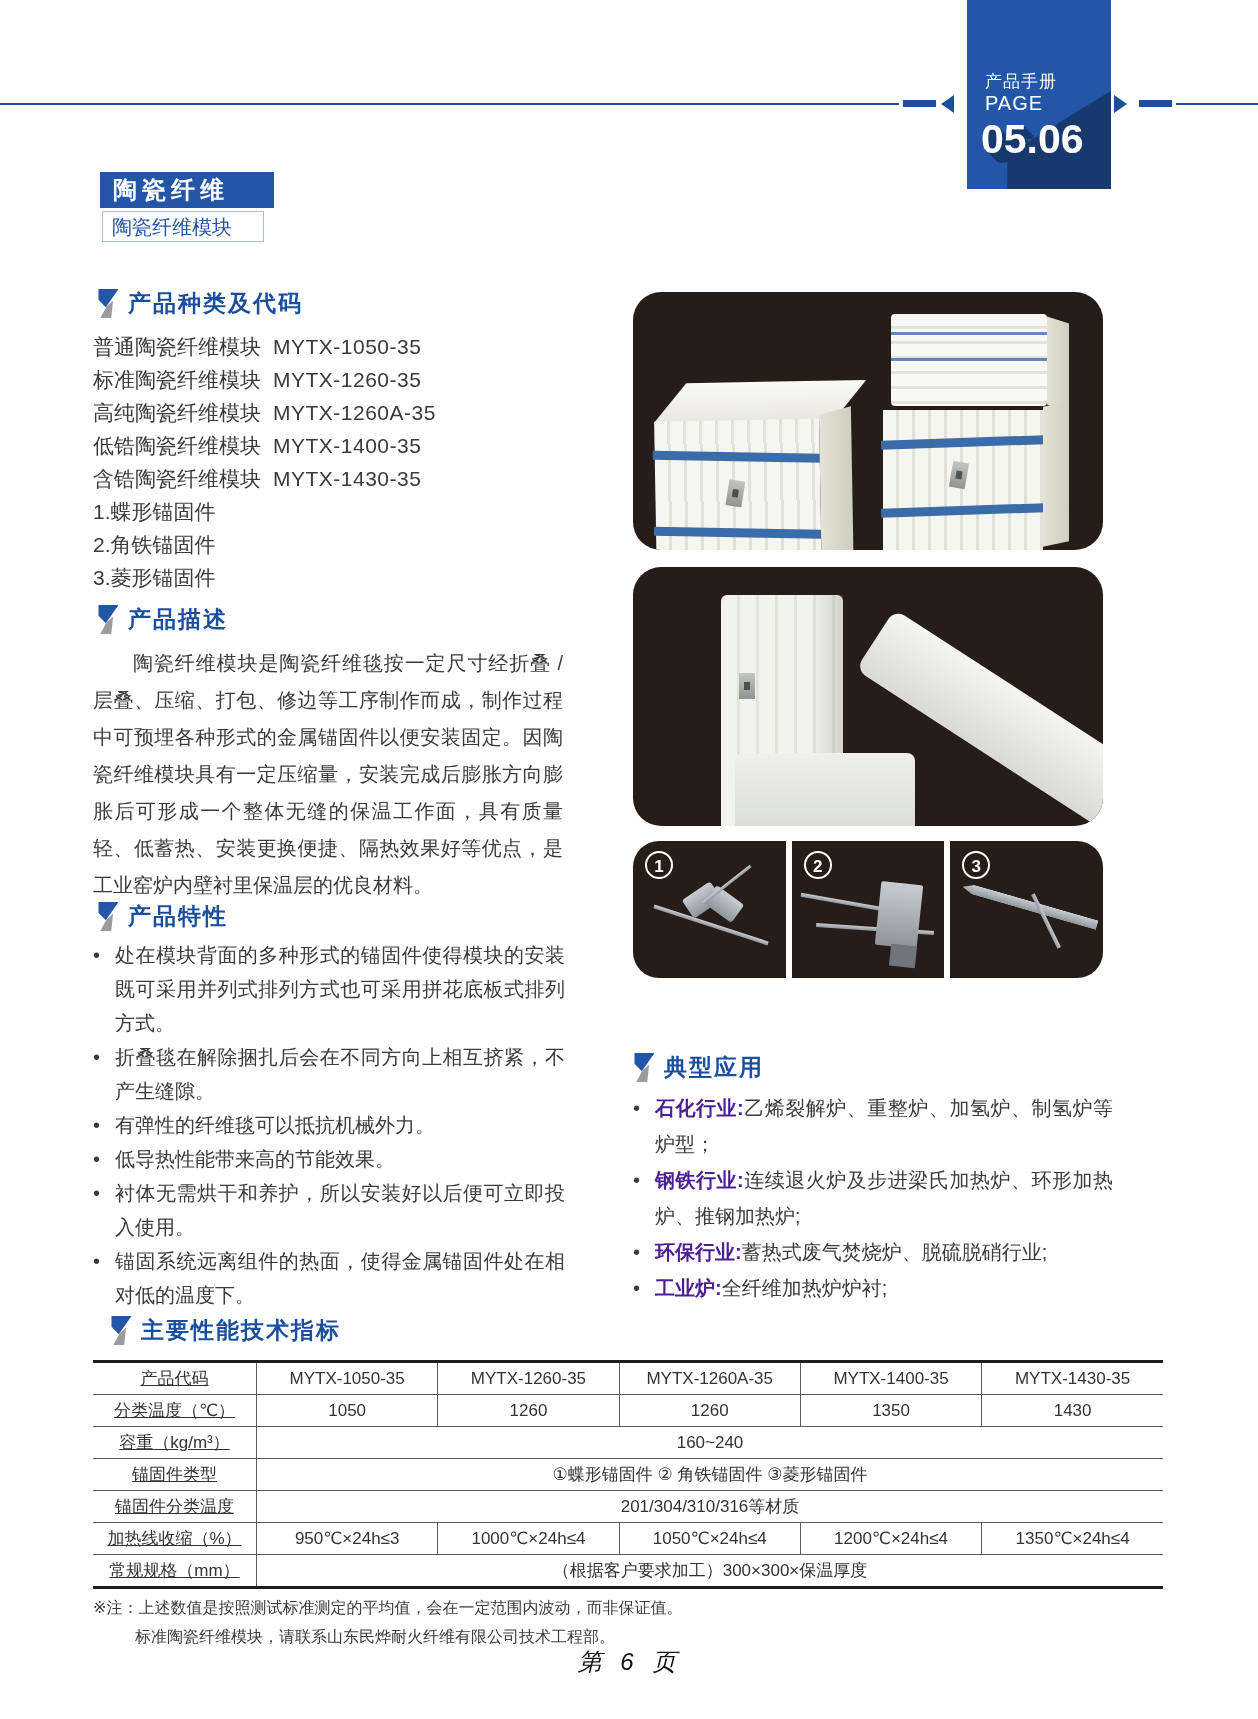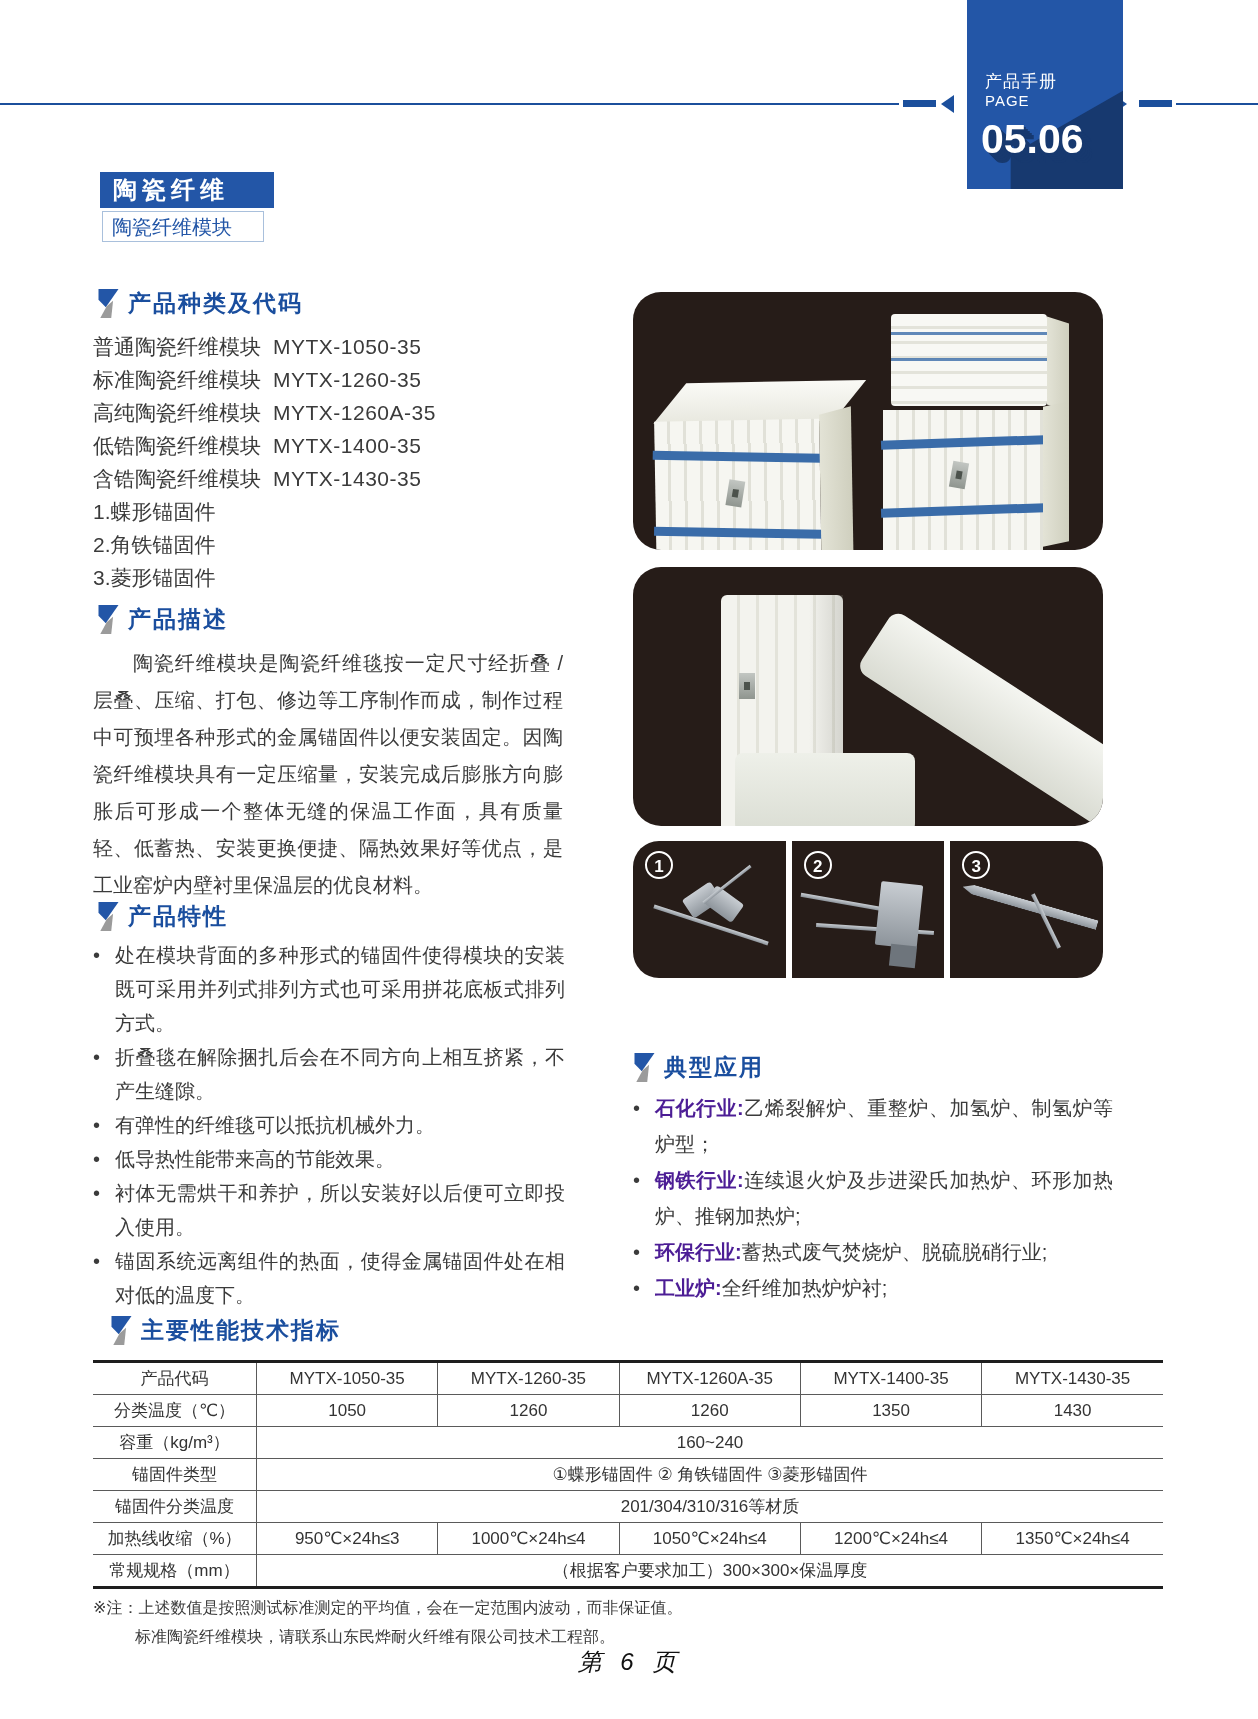--- a/index.html
+++ b/index.html
@@ -5,25 +5,25 @@
   html,body{margin:0;padding:0;background:#ffffff;}
   body{font-family:"Liberation Sans","DejaVu Sans",sans-serif;-webkit-font-smoothing:antialiased;}
   #page{position:relative;width:1258px;height:1719px;background:#ffffff;overflow:hidden;}
 
   
   .hline{position:absolute;height:2px;background:#1b4f9c;top:103px;}
   .hdash{position:absolute;height:7px;background:#1b4f9c;top:100px;}
   .harrow{position:absolute;width:0;height:0;border-top:9px solid transparent;border-bottom:9px solid transparent;top:95px;}
   .harrow.left{border-right:13px solid #1b4f9c;}
   .harrow.right{border-left:13px solid #1b4f9c;}
-  .banner{position:absolute;left:967px;top:0;width:156px;height:189px;background:#2356a7;overflow:hidden;}
+  .banner{position:absolute;left:967px;top:0;width:144px;height:189px;background:#2356a7;overflow:hidden;}
   .banner .shadow{position:absolute;left:0;top:0;width:100%;height:100%;
      background:#17396f;clip-path:polygon(28% 82%,100% 48%,100% 100%,28% 100%);}
   .banner .b-line1{position:absolute;left:18px;top:70px;color:#ffffff;font-size:17px;letter-spacing:1px;}
-  .banner .b-line2{position:absolute;left:18px;top:92px;color:#ffffff;font-size:15px;letter-spacing:1px;}
+  .banner .b-line2{position:absolute;left:18px;top:92px;color:#ffffff;font-size:20px;letter-spacing:1px;}
   .banner .b-num{position:absolute;left:14px;top:116px;color:#ffffff;font-size:41px;font-weight:bold;
      text-shadow:2px 2px 0 #17396f,4px 4px 0 #17396f,6px 6px 0 #17396f,8px 8px 0 #17396f,10px 10px 0 #17396f;}
 
   
   .title-box{position:absolute;left:100px;top:172px;width:174px;height:36px;background:#2356a7;
      color:#ffffff;font-size:24px;font-weight:bold;letter-spacing:5px;line-height:36px;padding-left:13px;box-sizing:border-box;}
   .subtitle-box{position:absolute;left:102px;top:211px;width:162px;height:31px;border:1px solid #a9c0dc;
      color:#2356a7;font-size:20px;line-height:31px;padding-left:9px;box-sizing:border-box;}
 
   
@@ -76,21 +76,21 @@
      color:#ffffff;font-size:17px;font-weight:bold;text-align:center;line-height:28px;box-sizing:border-box;}
   .metal{position:absolute;background:linear-gradient(180deg,#c8cdd2,#8d949b);}
 
   
   .spec-table{position:absolute;left:93px;top:1360px;width:1070px;border-collapse:collapse;
      font-size:17px;color:#333333;table-layout:fixed;}
   .spec-table td{border-top:1px solid #5a5a5a;height:31px;text-align:center;padding:0 4px;}
   .spec-table tr:first-child td{border-top:3px solid #1e1e1e;}
   .spec-table tr.lastrow td{border-bottom:3px solid #1e1e1e;}
   .spec-table td.vline{border-left:1px solid #5a5a5a;}
-  .spec-table td.lab{width:155px;}
+  .spec-table td.lab{width:155px;text-decoration:underline;}
 
   .notes{position:absolute;left:93px;top:1593px;font-size:16px;color:#3b3b3b;line-height:29px;}
   .notes .n2{padding-left:42px;}
 
   .footer{position:absolute;left:1px;top:1646px;width:100%;text-align:center;font-size:24px;color:#111111;letter-spacing:6px;font-style:italic;}
 </style>
 </head>
 <body>
 
 <div id="page">

